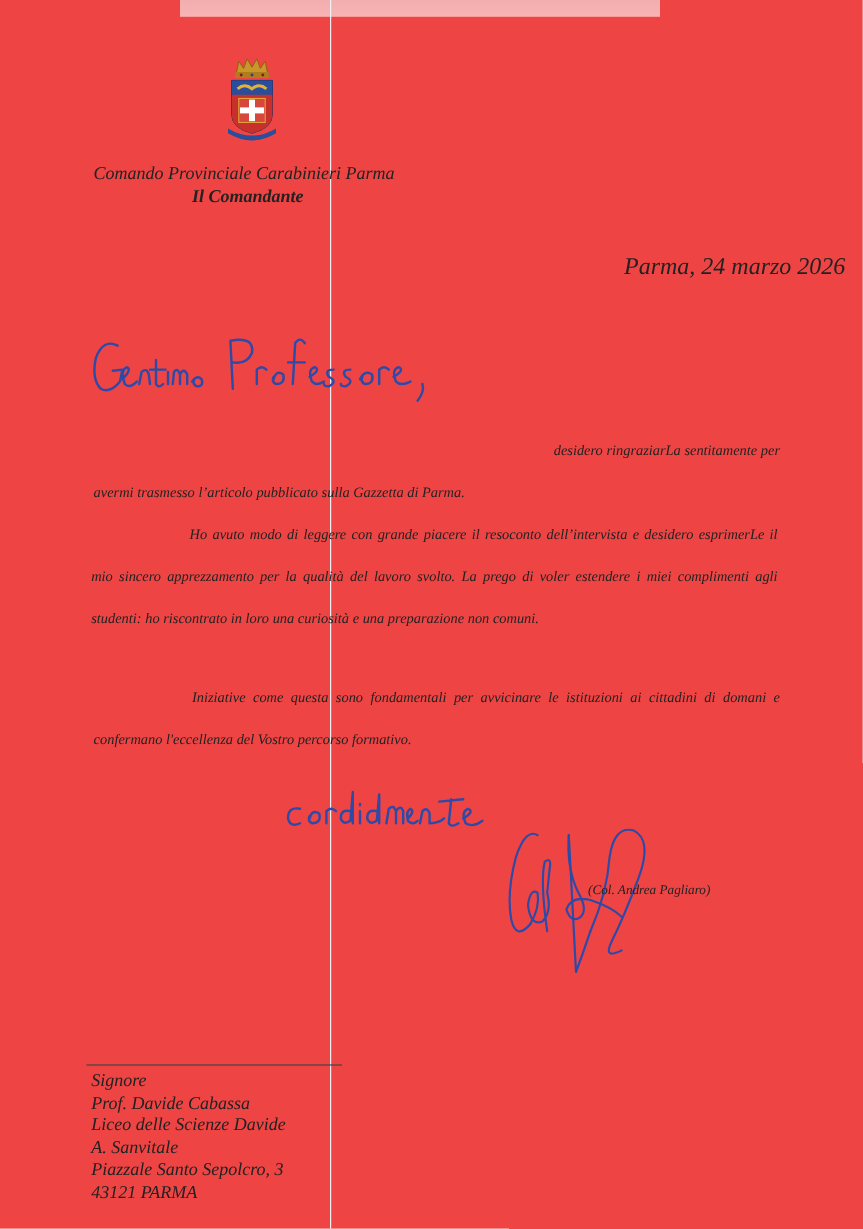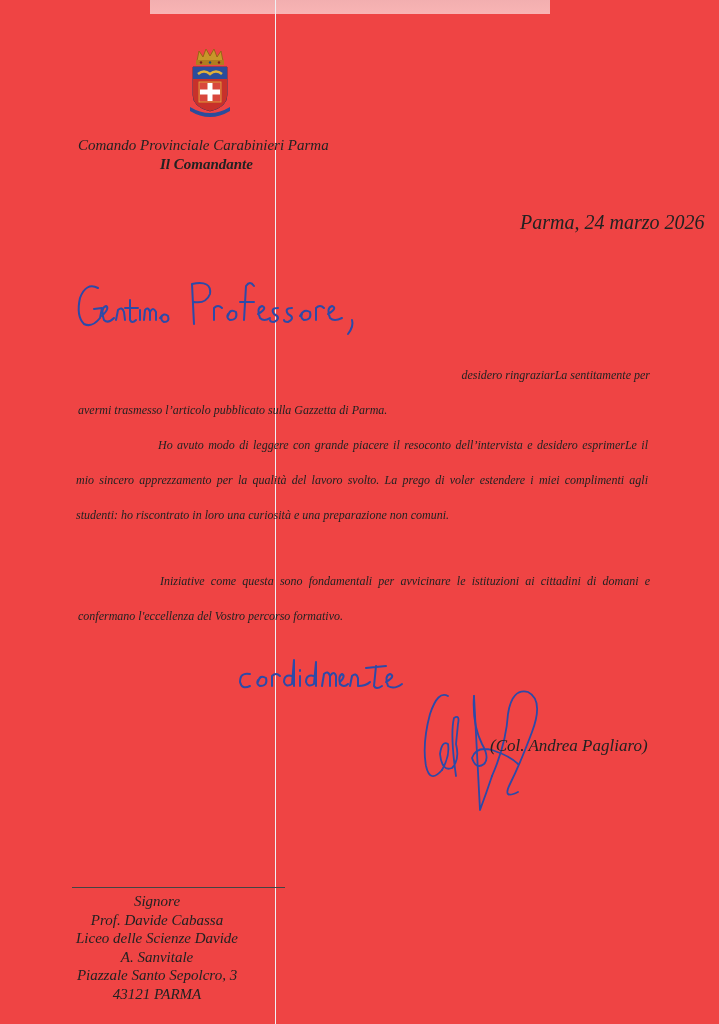--- a/index.html
+++ b/index.html
@@ -15,24 +15,24 @@
   .hdr2 { left: 160px; top: 155px; font-weight: bold; }
   .date { left: 508px; top: 211px; font-size: 20px; margin-left: 12px; }
   .salutation { left: 72px; top: 272px; width: 300px; height: 70px; }
   .para { font-size: 12px; line-height: 35px; text-align: justify; }
   .p1a { left: 382px; top: 358px; width: 268px; text-align: right; }
   .p1b { left: 78px; top: 393px; width: 572px; text-align: left; }
   .p2 { left: 76px; top: 428px; width: 572px; text-indent: 82px; }
   .p3 { left: 78px; top: 564px; width: 572px; text-indent: 82px; }
   .closing { left: 236px; top: 652px; width: 180px; height: 45px; }
   .signature { left: 420px; top: 684px; width: 140px; height: 132px; }
-  .signer { left: 490px; top: 736px; font-size: 17px; }
+  .signer { left: 490px; top: 736px; font-size: 11px; }
   .rule { left: 72px; top: 887px; width: 213px; height: 1px; background: #444; }
   .addr { left: 76px; top: 892px; font-size: 15px; line-height: 18.5px; }
-  .addr div { white-space: nowrap; text-align: center; }
+  .addr div { white-space: nowrap; }
   .topshadow { left: 150px; top: 0; width: 400px; height: 14px; background: linear-gradient(#f4f5f7, #ffffff); opacity: .6; }
 </style>
 </head>
 <body>
 
 <div class="page">
   <div class="abs topshadow"></div>
   <div class="fold"></div>
 
   <div class="abs crest">

